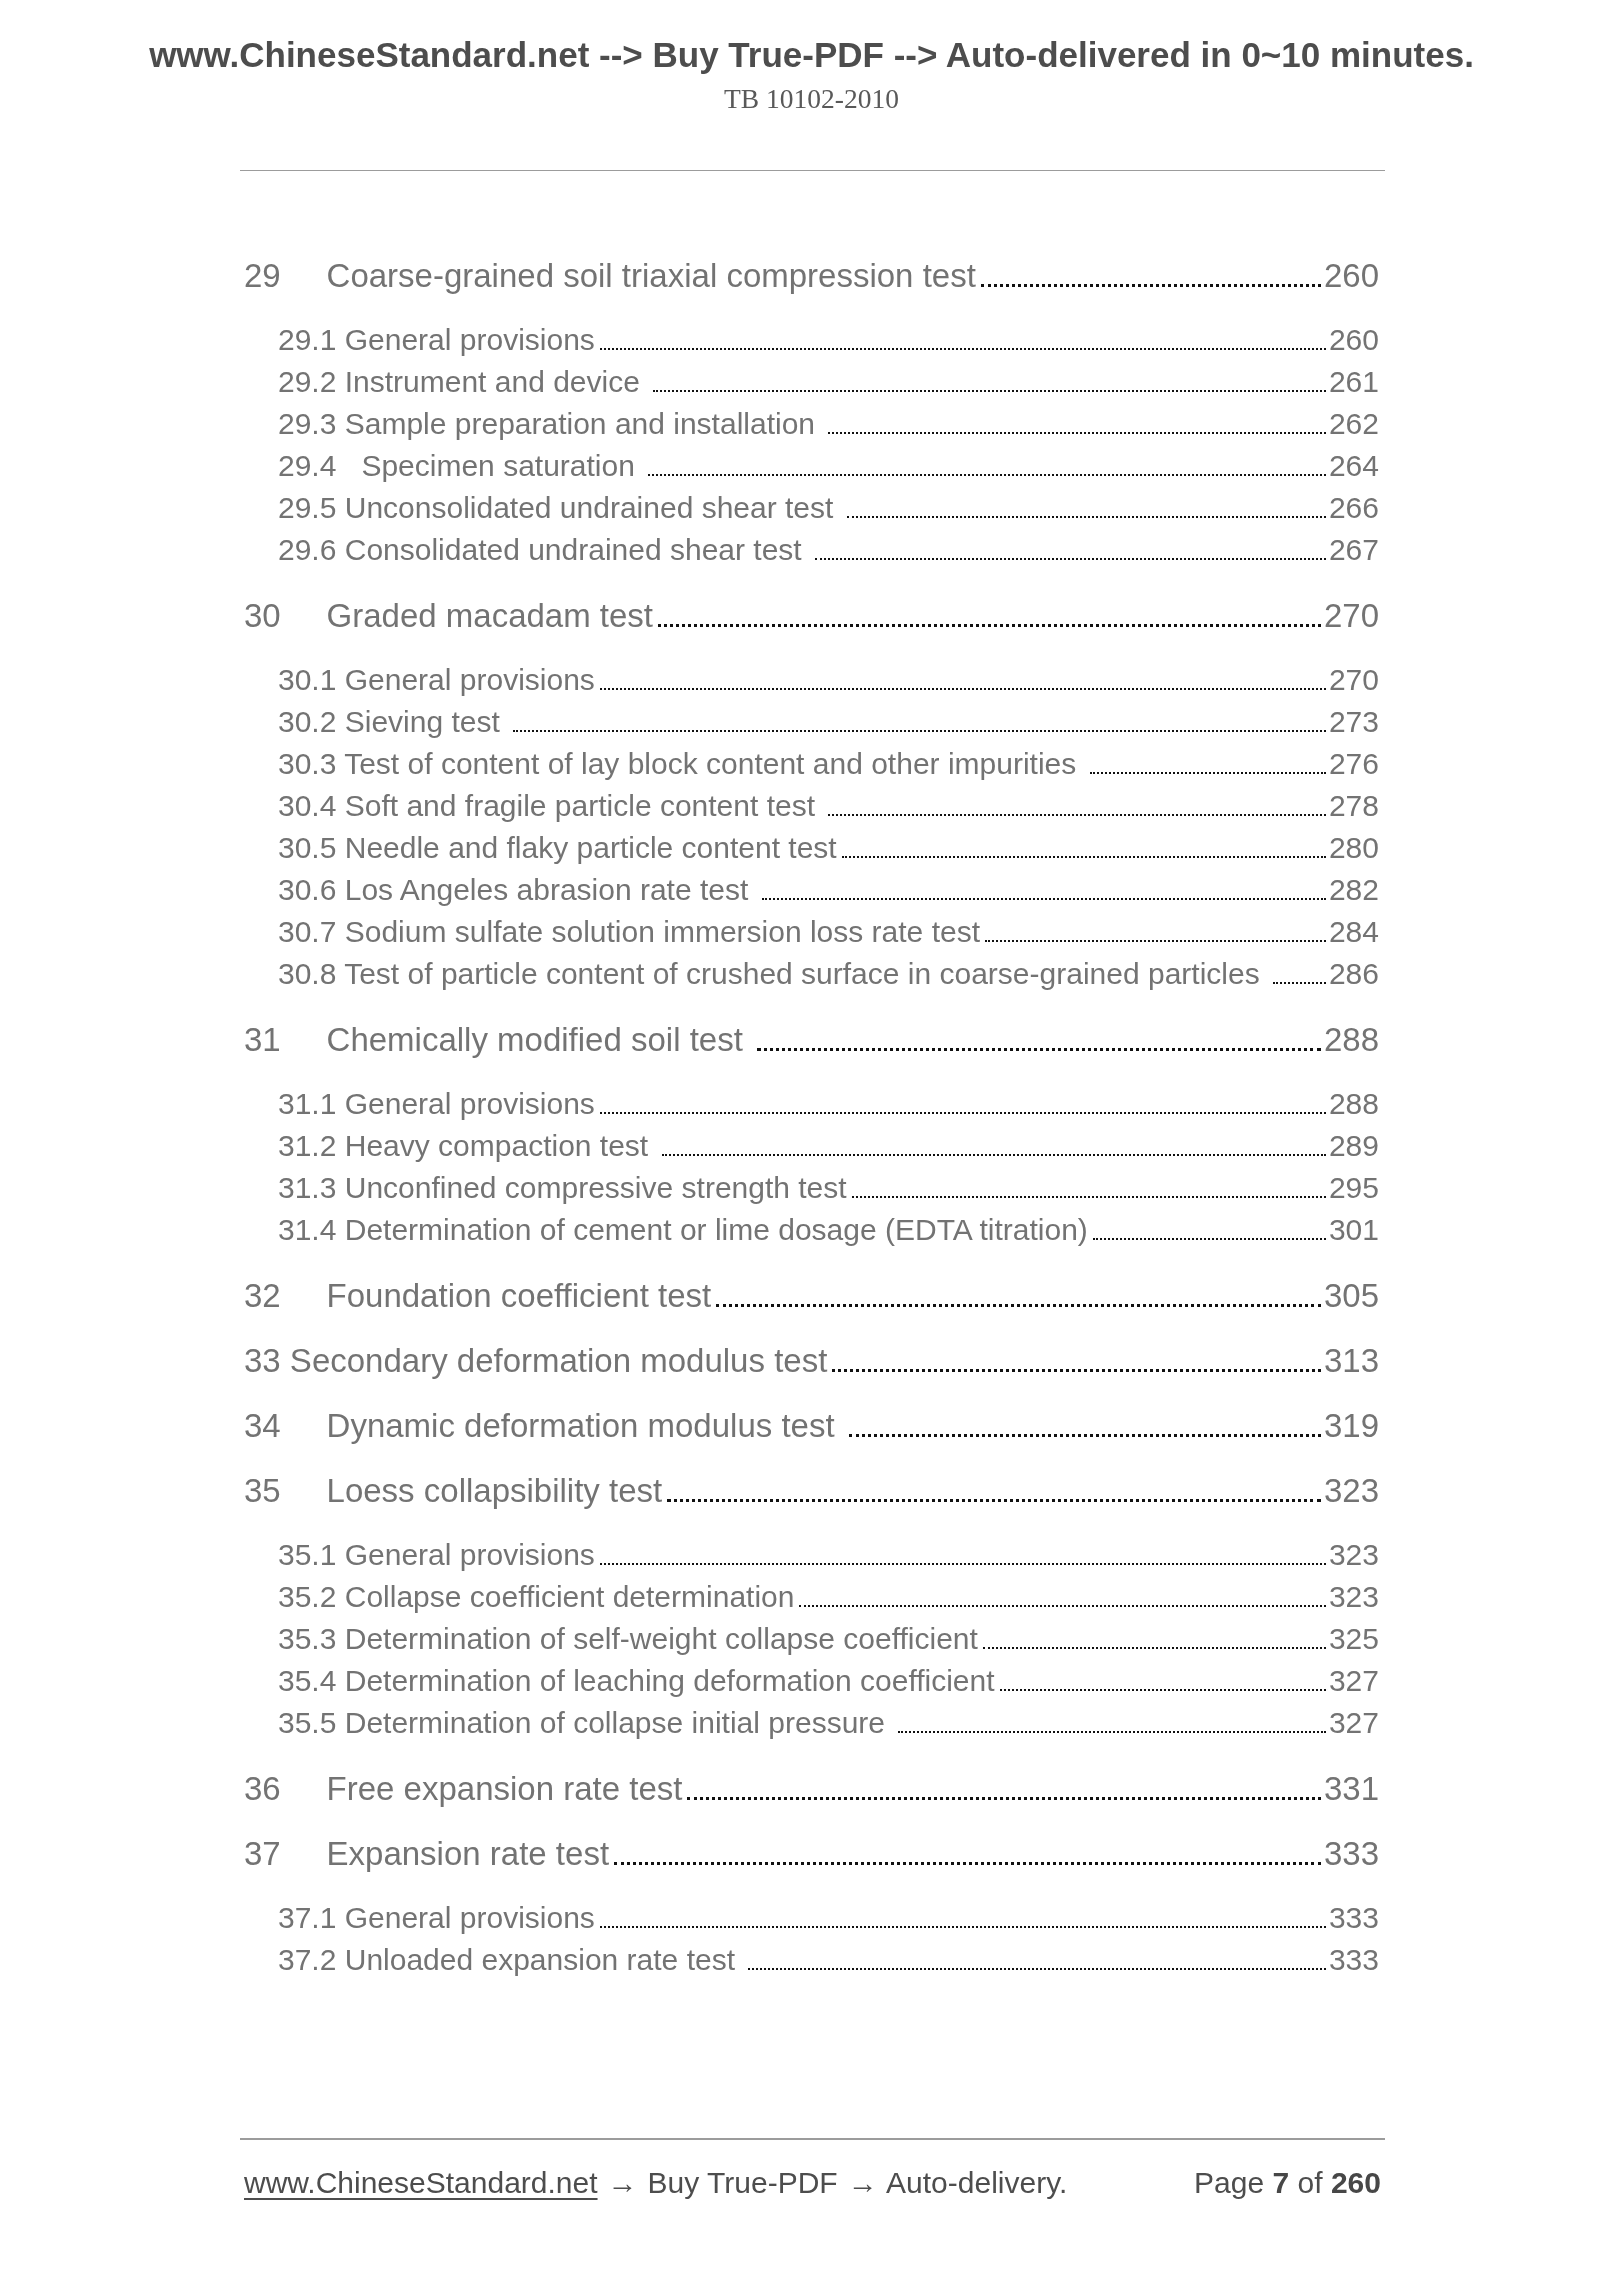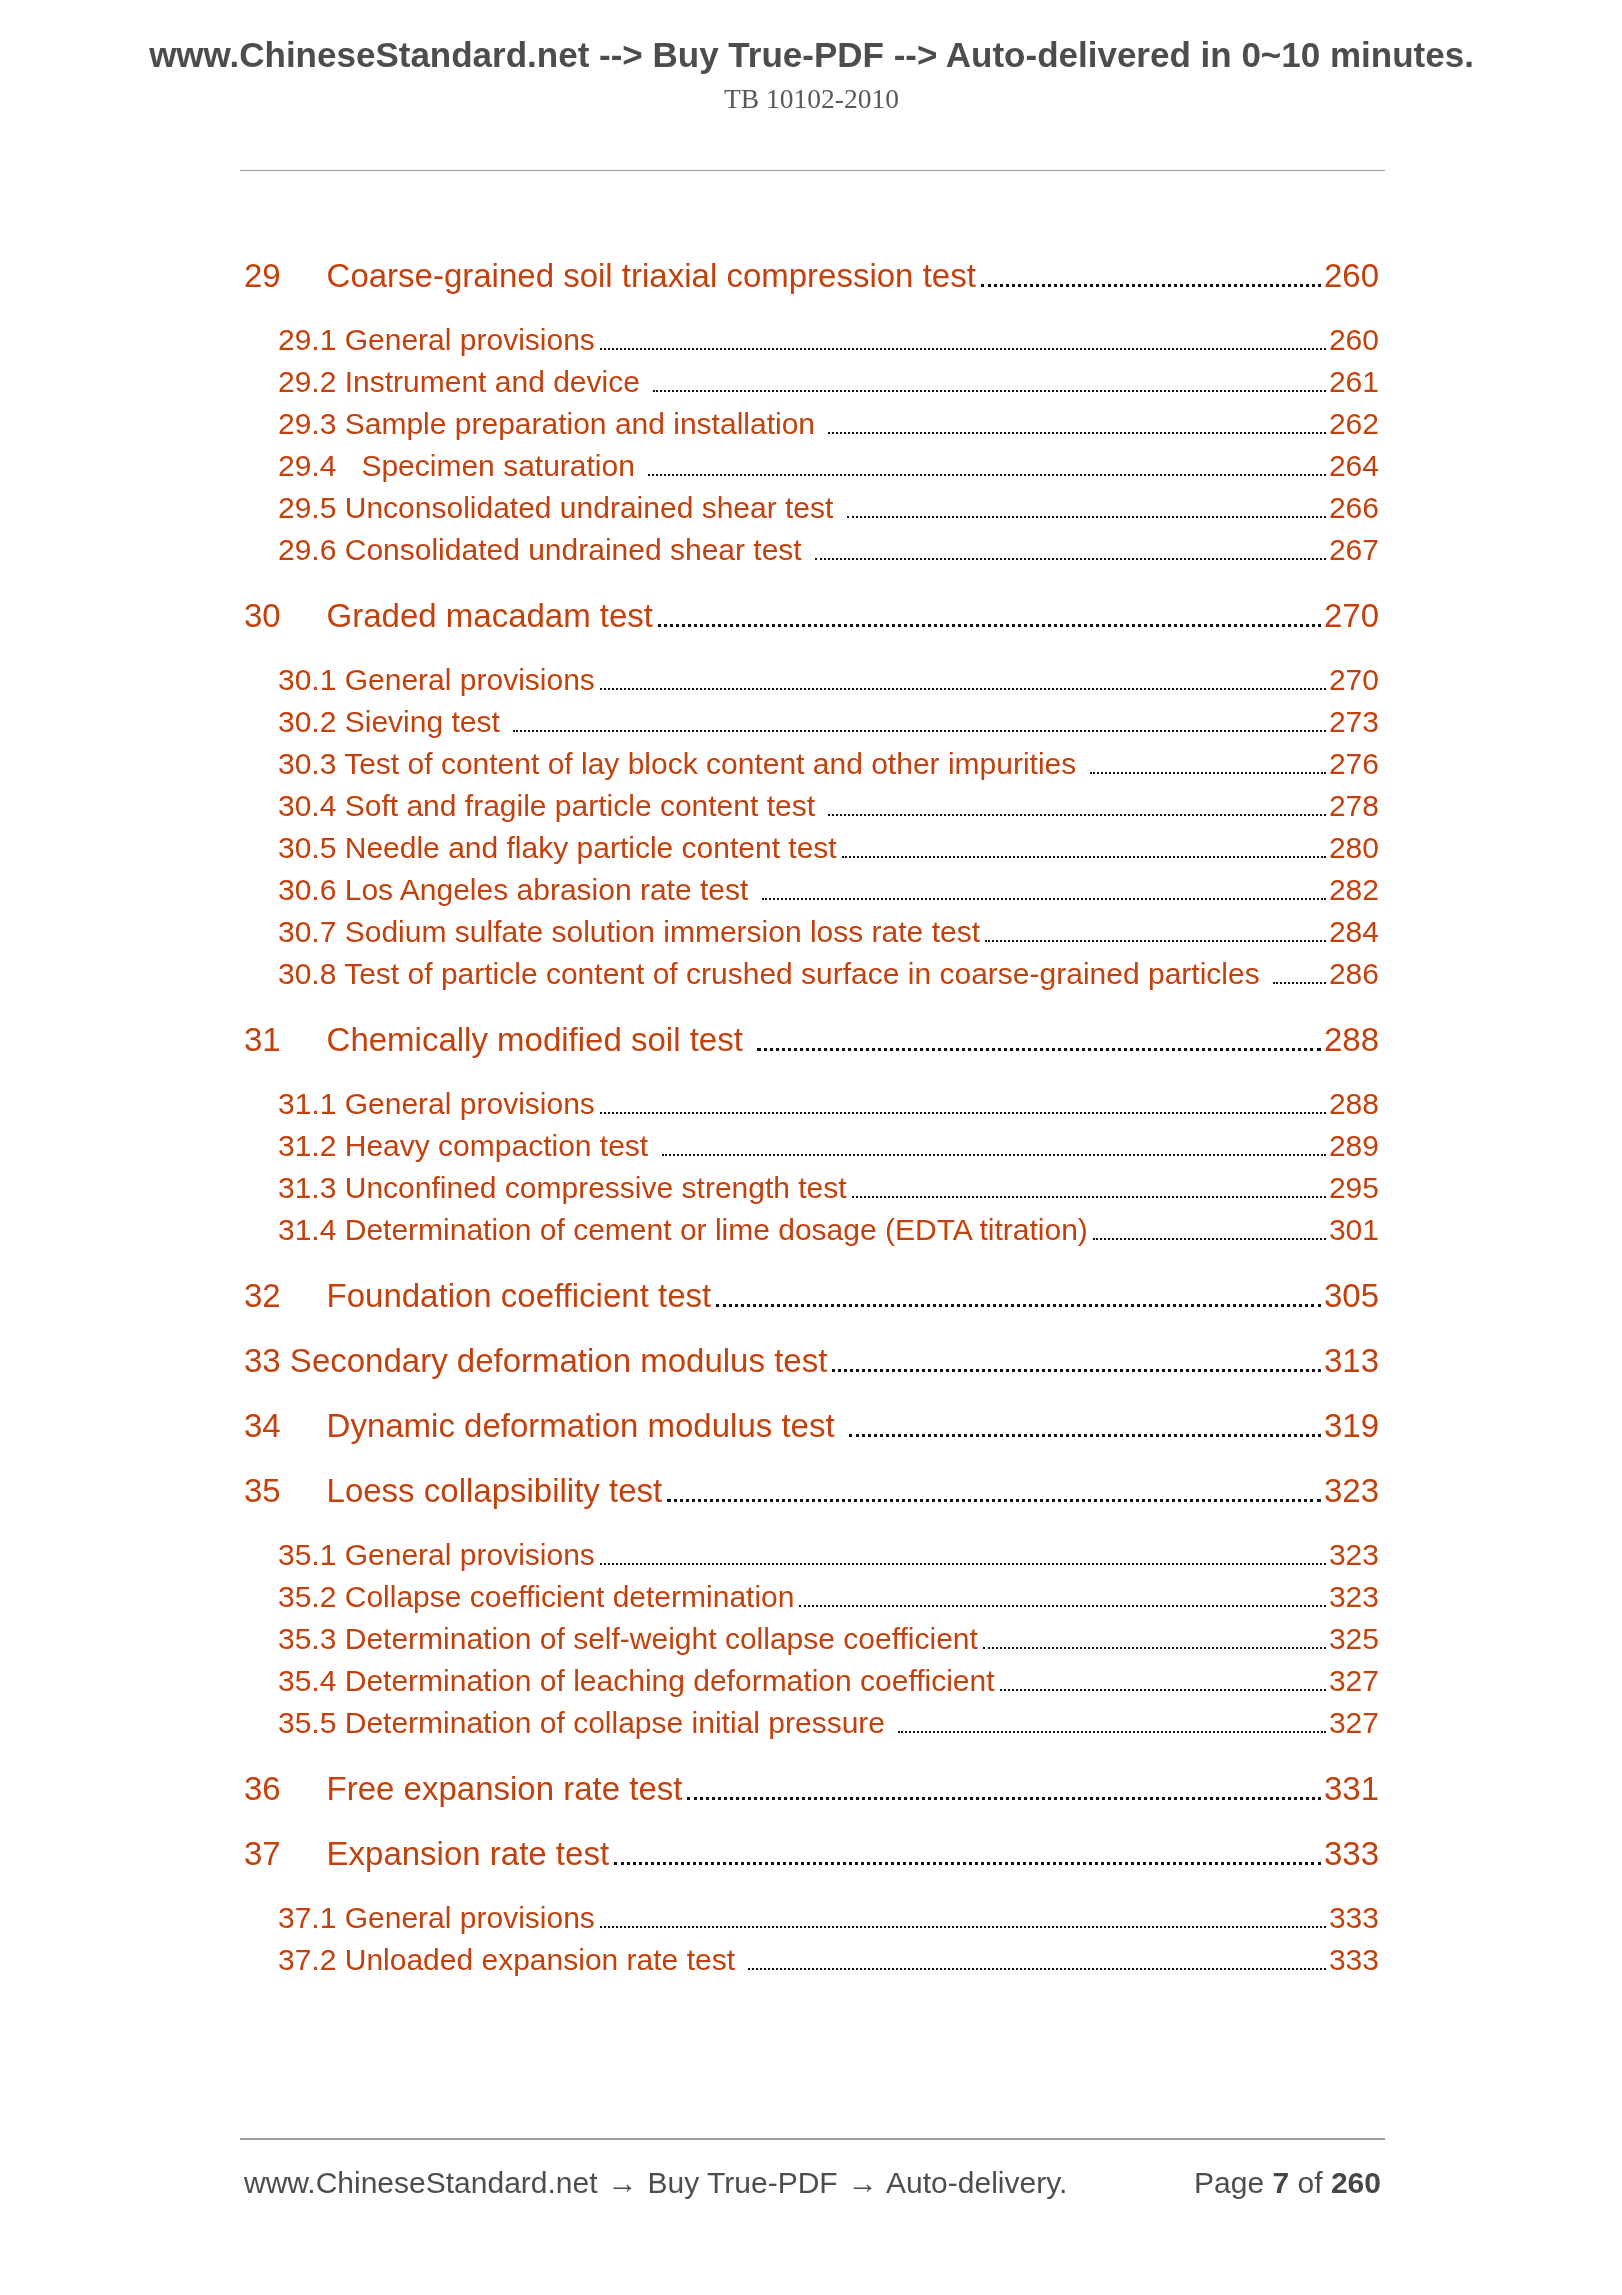--- a/index.html
+++ b/index.html
@@ -28,21 +28,21 @@
     color: #595959;
     font-family: Liberation Serif, serif;
   }
   .rule { height: 0; }
   .header-rule {
     margin: 55px 238px 0 240px;
     border-top: 1.7px solid #9c9c9c;
   }
 
   
-  .toc { padding: 60px 244px 0 244px; color: #c2410c; }
+  .toc { padding: 60px 244px 0 244px; color: #737373; }
   .row { display: flex; align-items: baseline; }
   .row.chapter {
     font-size: 33px; line-height: 40px;
     margin: 25px 0 23px 0;
   }
   .row.sub {
     font-size: 30px; line-height: 42px;
     padding-left: 34px;
   }
   .label { white-space: pre; }
@@ -60,20 +60,21 @@
     position: absolute; left: 240px; right: 238px; top: 2138px;
     border-top: 2.5px solid #9c9c9c;
   }
   .footer {
     position: absolute; left: 244px; right: 242px; top: 2165px;
     display: flex; justify-content: space-between; align-items: baseline;
     font-size: 30px; line-height: 35px;
     color: #4d4d4d;
   }
   .footer-link {
+    text-decoration: underline;
     text-decoration-thickness: 1.7px;
     text-underline-offset: 5px;
     cursor: pointer;
   }
   .footer-right b { font-weight: bold; color: #474747; }
   .arrow { padding: 0 1.7px; }
 </style>
 </head>
 <body>
 

